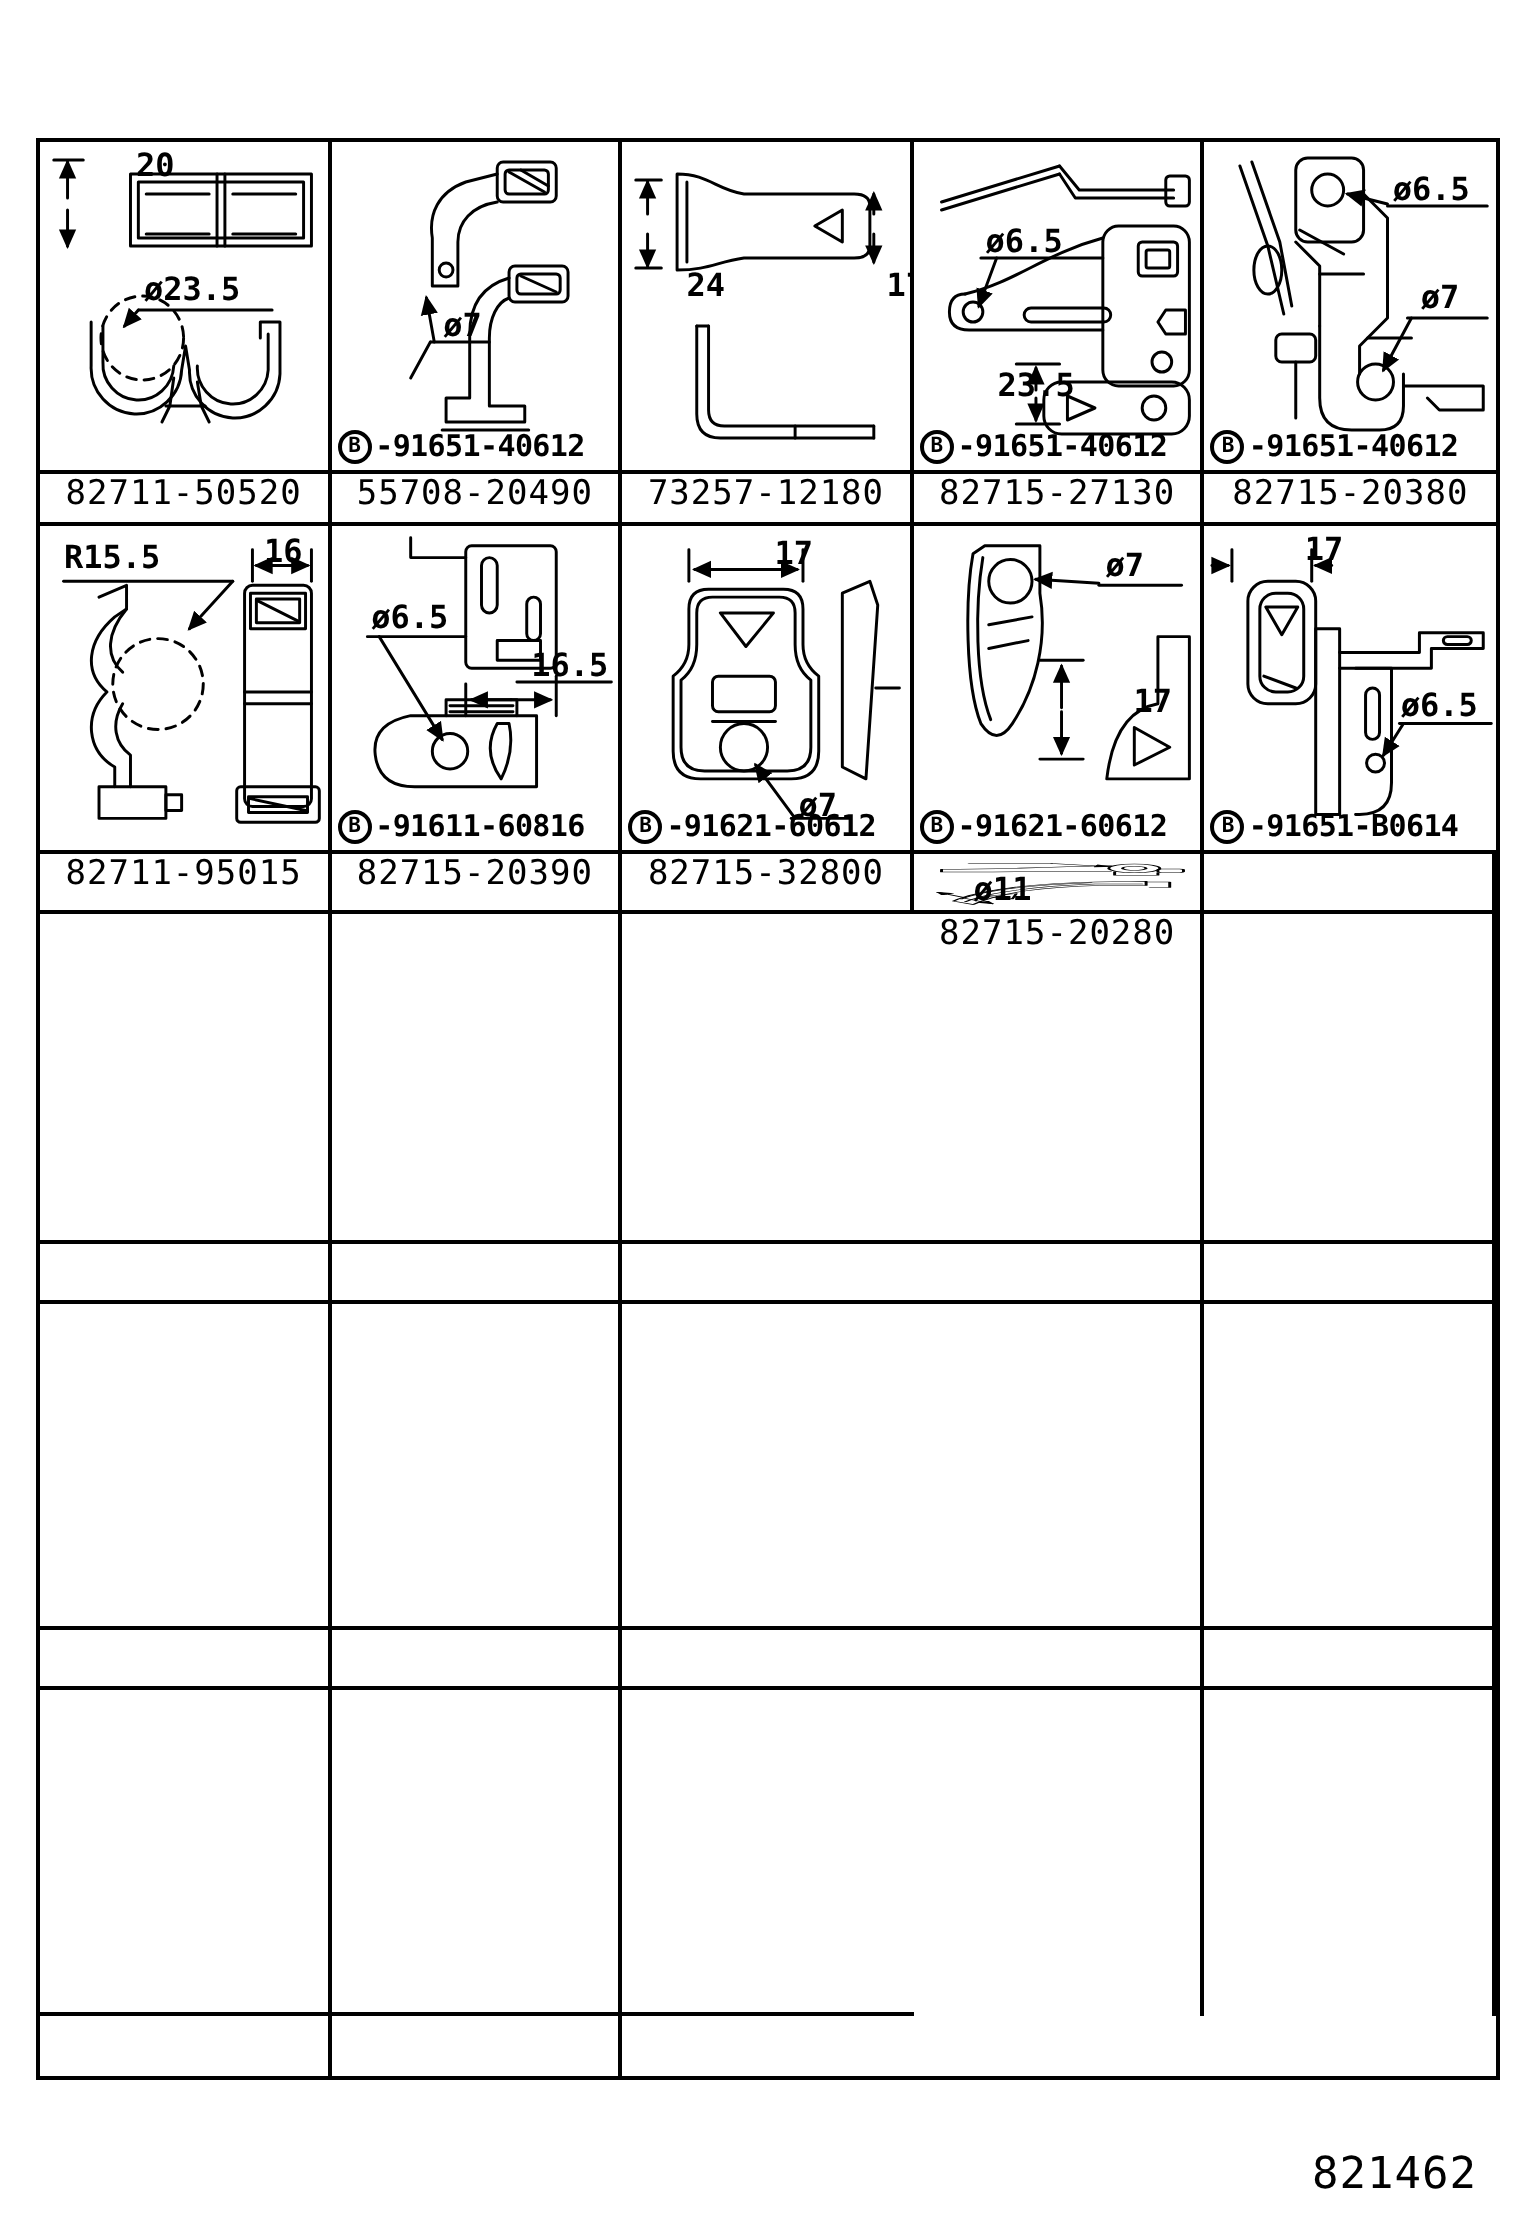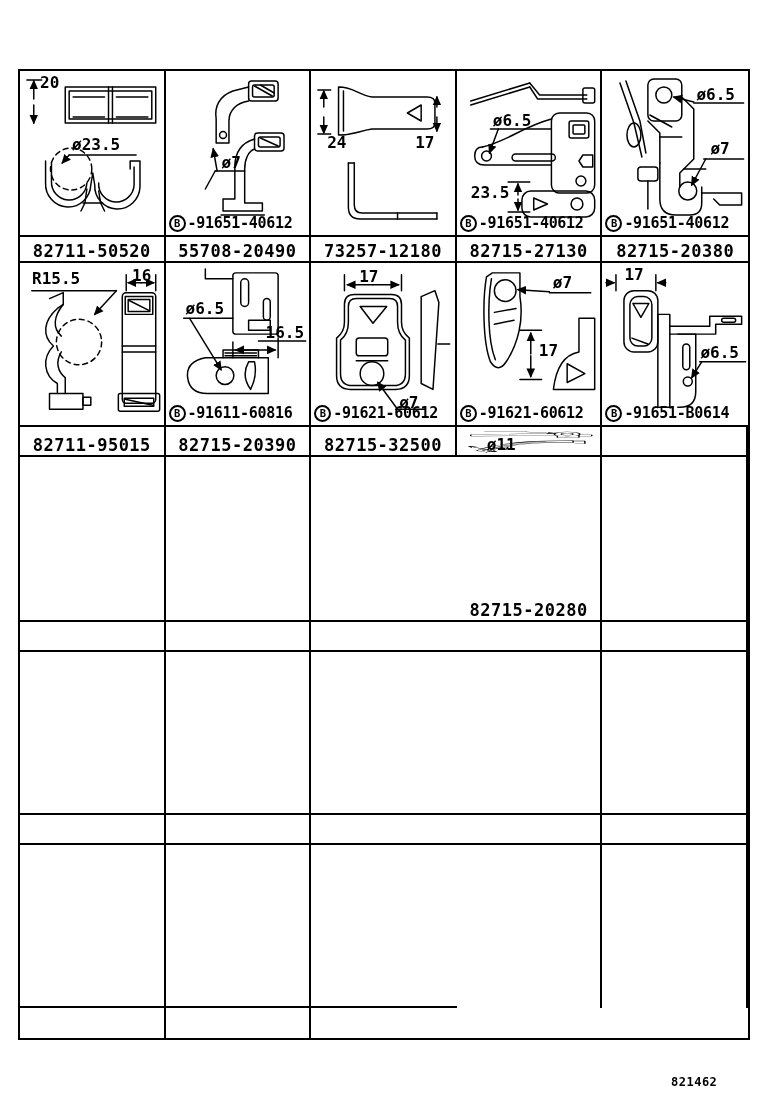--- a/index.html
+++ b/index.html
@@ -3,29 +3,29 @@
 <meta charset="utf-8">
 <style>
   html,body{margin:0;padding:0;background:#fff;}
   body{width:760px;height:1112px;position:relative;font-family:"DejaVu Sans Mono",monospace;color:#000;}
   .grid{position:absolute;left:18px;top:69px;width:732px;height:971px;border:2px solid #000;box-sizing:border-box;
         display:grid;grid-template-columns:repeat(5,1fr);
         grid-template-rows:166px 26px 164px 30px 165px 30px 163px 30px 163px 30px;}
   .cell{position:relative;border-right:2px solid #000;border-bottom:2px solid #000;box-sizing:border-box;overflow:hidden;background:#fff;}
   .cell.c5{border-right:none;}
   .cell.nb{border-bottom:none;}
-  .plabel{display:flex;align-items:flex-end;justify-content:center;font-weight:700;font-size:17px;letter-spacing:.5px;}
+  .plabel{display:flex;align-items:flex-start;justify-content:center;font-weight:400;font-size:17px;letter-spacing:.5px;}
   .ann{position:absolute;font-weight:700;font-size:16px;line-height:1;white-space:nowrap;}
-  .ann.big{font-size:16px;}
+  .ann.big{font-size:16px;margin-left:28px;}
   svg.art{position:absolute;left:0;top:0;width:100%;height:100%;}
   svg.art *{stroke:#000;stroke-width:1.5;fill:none;stroke-linecap:round;stroke-linejoin:round;}
   .bolt{position:absolute;left:3px;bottom:3px;display:flex;align-items:center;gap:2px;font-weight:700;font-size:15px;letter-spacing:-.3px;}
   .bsym{display:inline-block;width:17px;height:17px;border:2.5px solid #000;border-radius:50%;box-sizing:border-box;
         font-size:10.5px;line-height:12px;text-align:center;font-weight:700;flex:0 0 auto;}
-  .docnum{position:absolute;left:671px;top:1075px;font-weight:700;font-size:12px;letter-spacing:.5px;}
+  .docnum{position:absolute;left:656px;top:1075px;font-weight:400;font-size:22px;letter-spacing:.5px;}
 </style>
 </head>
 <body>
 
 <svg width="0" height="0" style="position:absolute" aria-hidden="true">
   <defs>
     <marker id="ah" viewBox="0 0 10 10" refX="8.5" refY="5" markerWidth="6.5" markerHeight="6.5" orient="auto">
       <path d="M0,0.5 L10,5 L0,9.5 Z" style="fill:#000;stroke:none"></path>
     </marker>
   </defs>
@@ -92,21 +92,21 @@
       <line x1="33" y1="20" x2="33" y2="60"></line>
       <path d="M112,34 L98,42 L112,50 Z"></path>
       <line x1="128" y1="36" x2="128" y2="26" marker-end="url(#ah)"></line>
         <line x1="128" y1="46" x2="128" y2="60" marker-end="url(#ah)"></line>
       <path d="M38,92 L38,136 Q38,148 50,148 L128,148"></path>
         <path d="M44,92 L44,134 Q44,142 52,142 L128,142"></path>
       <line x1="38" y1="92" x2="44" y2="92"></line>
         <line x1="128" y1="142" x2="128" y2="148"></line>
         <line x1="88" y1="142" x2="88" y2="148"></line>
     </svg>
-    <span class="ann big" style="left:16px;top:64px">24</span>
+    <span class="ann big" style="left:4px;top:64px">24</span>
     <span class="ann big" style="left:104px;top:64px">17</span>
   </div>
 
   <div class="cell">
     <svg class="art" viewBox="0 0 146 164" preserveAspectRatio="none">
       <line x1="14" y1="30" x2="74" y2="12"></line>
         <line x1="14" y1="34" x2="74" y2="16"></line>
       <path d="M74,12 L84,24 L132,24"></path>
         <path d="M74,16 L82,28 L132,28"></path>
       <rect x="128" y="17" width="12" height="15" rx="2"></rect>
@@ -315,21 +315,21 @@
     </div>
   </div>
 
   <div class="cell plabel">
       <span>82711-95015</span>
     </div>
   <div class="cell plabel">
       <span>82715-20390</span>
     </div>
   <div class="cell plabel">
-      <span>82715-32500</span>
+      <span>82715-32800</span>
     </div>
 
   <div class="cell">
     <svg class="art" viewBox="0 0 146 164" preserveAspectRatio="none">
       <line x1="28" y1="28" x2="70" y2="28"></line>
         <line x1="70" y1="28" x2="100" y2="37" marker-end="url(#ah)"></line>
       <circle cx="112" cy="42" r="13"></circle>
         <circle cx="112" cy="42" r="6"></circle>
       <path d="M102,52 L102,62 L124,62 L124,54"></path>
         <rect x="124" y="44" width="13" height="10" rx="2"></rect>

